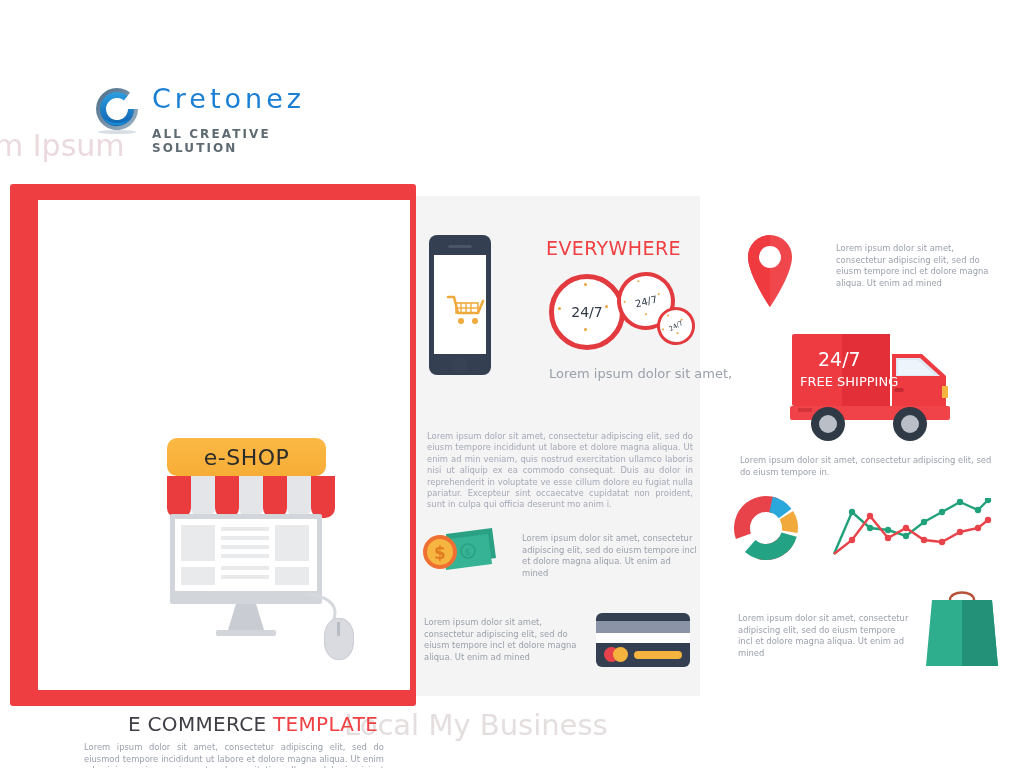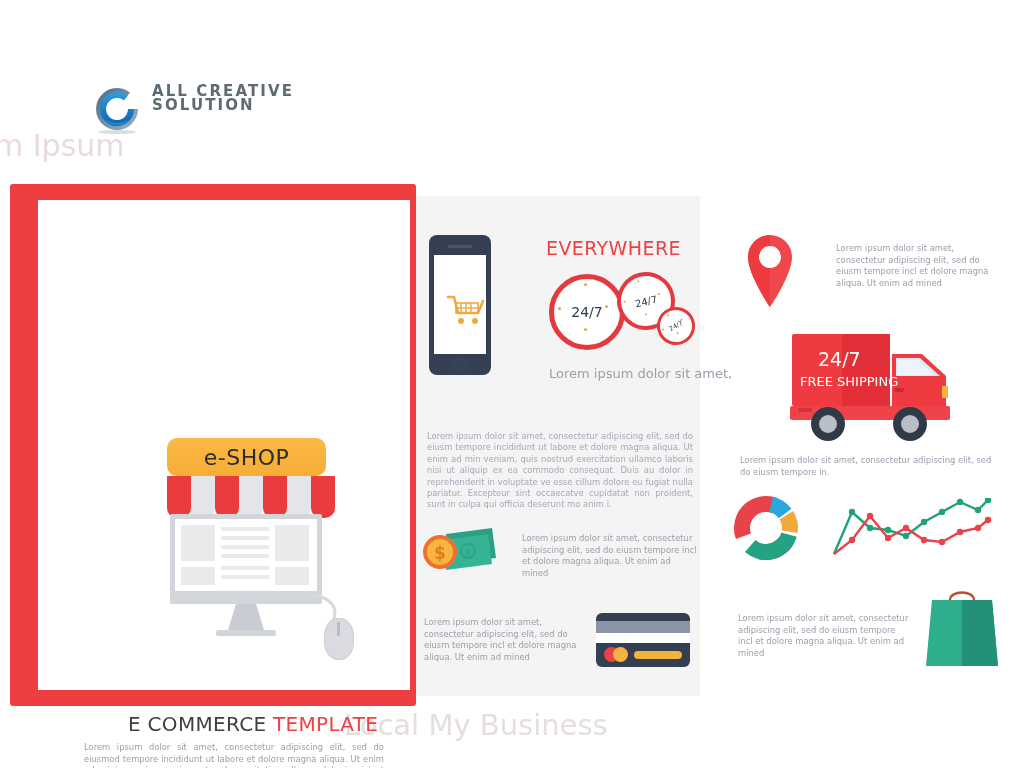--- a/index.html
+++ b/index.html
@@ -18,22 +18,22 @@
   #wm-left{left:-6px;top:128px;font-size:30px;color:#eadadd;}
   #wm-b1{left:344px;top:708px;font-size:29px;color:#e4dede;}
   #wm-b2{left:562px;top:712px;font-size:25px;color:#e8e2e2;}
 
   
   #logo{position:absolute;left:90px;top:82px;width:240px;height:62px;}
   #logo-mark{position:absolute;left:0;top:0;width:54px;height:54px;}
   #logo-text{position:absolute;left:62px;top:2px;}
   #logo-name{font-family:"DejaVu Sans", sans-serif;font-size:27px;letter-spacing:4px;
      color:#1b7fd4;font-weight:400;line-height:30px;}
-  #logo-tag{font-family:"DejaVu Sans", sans-serif;font-size:15px;letter-spacing:2.1px;
-     color:#5f6b72;font-weight:700;line-height:14px;margin-top:0;}
+  #logo-tag{font-family:"DejaVu Sans", sans-serif;font-size:12px;letter-spacing:2.1px;
+     color:#5f6b72;font-weight:700;line-height:14px;margin-top:13px;}
 
   
   #redframe{position:absolute;left:10px;top:184px;width:406px;height:522px;
      background:#ef3e42;border-radius:3px;}
   #whitecard{position:absolute;left:28px;top:16px;width:372px;height:490px;background:#ffffff;}
   #mid-panel{position:absolute;left:396px;top:196px;width:304px;height:500px;background:#f4f4f4;}
 
   
   #shop{position:absolute;left:120px;top:238px;width:210px;height:248px;}
   #eshop-sign{position:absolute;left:9px;top:0;width:159px;height:38px;border-radius:10px;
@@ -132,20 +132,21 @@
           <stop offset="0" stop-color="#2b9ee0"></stop>
             <stop offset="1" stop-color="#0f63b0"></stop>
         </linearGradient>
       </defs>
       <path d="M48 27a21 21 0 1 1-8-16.5l-4 5.5A14 14 0 1 0 41 27z" fill="url(#lg1)"></path>
       <path d="M44 27a17 17 0 1 1-6.5-13.3l-3.6 4.8A11 11 0 1 0 38 27z" fill="url(#lg2)"></path>
       <path d="M14 36c6 6 18 7 26 1-7 9-22 8-26-1z" fill="#1b8ad4"></path>
       <ellipse cx="27" cy="50" rx="19" ry="2" fill="#d8dee4"></ellipse>
     </svg>
     <div id="logo-text">
+      <div id="logo-name">Cretonez</div>
       <div id="logo-tag">ALL CREATIVE SOLUTION</div>
     </div>
   </div>
 
   <div id="mid-panel"></div>
 
   <div id="redframe">
     <div id="whitecard">
 
       <div id="headline">

